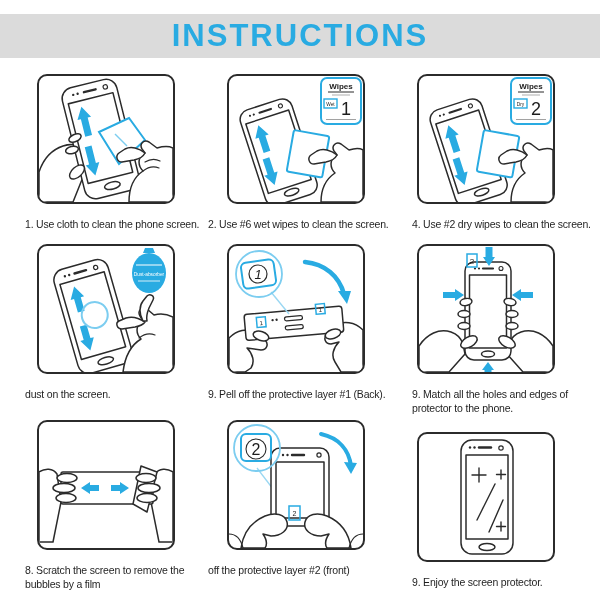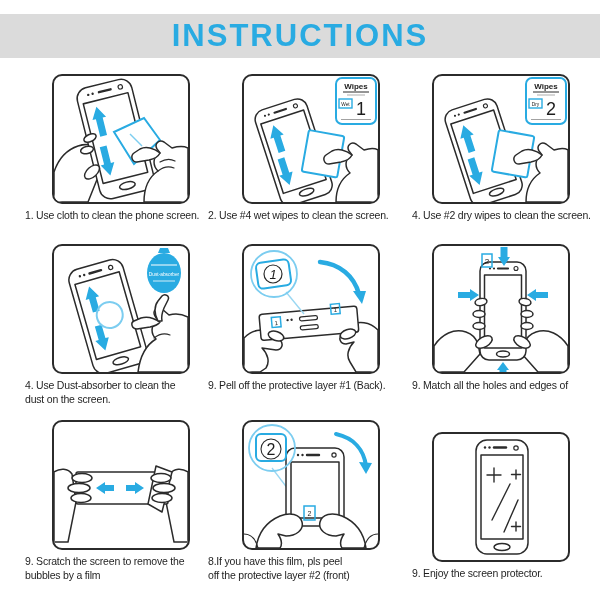--- a/index.html
+++ b/index.html
@@ -2,24 +2,24 @@
 <html><head>
 <meta charset="utf-8">
 <style>
   html,body{margin:0;padding:0;width:600px;height:600px;overflow:hidden;background:#fff;
             font-family:"Liberation Sans",sans-serif;}
   .sheet{position:relative;width:600px;height:600px;background:#fff;}
   .header{position:absolute;left:0;top:14px;width:600px;height:44px;background:#dbdbdb;
           display:flex;align-items:center;justify-content:center;}
   .header h1{margin:0;font-size:31px;font-weight:bold;color:#29ABE2;letter-spacing:2px;}
   .cell{position:absolute;width:190px;}
-  .pbox{margin-left:40px;width:138px;height:130px;border:2px solid #2b2b2b;border-radius:10px;
+  .pbox{margin-left:25px;width:138px;height:130px;border:2px solid #2b2b2b;border-radius:10px;
         box-sizing:border-box;background:#fff;overflow:hidden;}
   .pbox svg{display:block;width:134px;height:126px;}
-  .cap{margin-top:5px;font-size:10.5px;letter-spacing:-0.2px;color:#1f1f1f;line-height:1.32;
+  .cap{margin-top:14px;font-size:10.5px;letter-spacing:-0.2px;color:#1f1f1f;line-height:1.32;
        white-space:nowrap;}
   .c1 .cap{padding-left:13px}.c2 .cap{padding-left:6px}.c3 .cap{padding-left:20px}
   
   .s  {fill:#fff;stroke:#2b2b2b;stroke-width:1.5;stroke-linejoin:round;stroke-linecap:round}
   .sn {fill:none;stroke:#2b2b2b;stroke-width:1.5;stroke-linecap:round}
   .snf{fill:none;stroke:#2b2b2b;stroke-width:1.2;stroke-linecap:round}
   .dk {fill:#2b2b2b}
   .a  {fill:#29ABE2}
   .ao {fill:none;stroke:#29ABE2;stroke-width:1.5}
   .af2{fill:#fff;stroke:#29ABE2;stroke-width:2}
@@ -92,21 +92,21 @@
           <line x1="99" y1="16" x2="125" y2="16" stroke="#2b2b2b" stroke-width="1"></line>
           <line x1="103" y1="19" x2="121" y2="19" stroke="#8a8a8a" stroke-width="0.7"></line>
           <rect class="af2" x="95" y="23" width="13" height="9" style="stroke-width:1.4"></rect>
           <text class="svgt" x="101.5" y="29.8" font-size="4.8" text-anchor="middle">Wet</text>
           <text class="svgt" x="117" y="39" font-size="18" text-anchor="middle">1</text>
           <line x1="97" y1="43.5" x2="127" y2="43.5" stroke="#8a8a8a" stroke-width="0.8"></line>
         </g>
       </svg>
     </div>
     <div class="cap">
-      <div>2. Use #4 wet wipes to clean the screen.</div>
+      <div>2. Use #6 wet wipes to clean the screen.</div>
       <div></div>
     </div>
   </div>
 
   <div class="cell c3" style="left:392px;top:74px">
     <div class="pbox">
       <svg viewBox="0 0 134 126">
         <g transform="rotate(-18 50 74)">
           <rect class="s" x="22" y="26" width="54" height="100" rx="10"></rect>
           <rect class="s" x="26.5" y="39" width="45" height="73"></rect>
@@ -163,21 +163,20 @@
         <g>
           <path class="a" d="M104 7 L116 7 L114 2 L106 2 Z"></path>
           <ellipse class="a" cx="110" cy="27" rx="17" ry="20"></ellipse>
           <line x1="97" y1="19" x2="123" y2="19" stroke="#fff" stroke-width="1"></line>
           <text class="svgt2" x="110" y="29.5" font-size="4.8" fill="#fff" text-anchor="middle">Dust-absorber</text>
           <line x1="99" y1="35" x2="121" y2="35" stroke="#fff" stroke-width="0.8"></line>
         </g>
       </svg>
     </div>
     <div class="cap">
-      <div>4. Use Dust-absorber to clean the</div>
       <div>dust on the screen.</div>
     </div>
   </div>
 
   <div class="cell c2" style="left:202px;top:244px">
     <div class="pbox">
       <svg viewBox="0 0 134 126">
         <path class="s" d="M0 126 L0 92 C8 84 18 82 26 86 L36 94 C40 98 38 104 32 104 L18 102 C24 108 26 116 22 122 L16 126 Z"></path>
         <path class="s" d="M134 126 L134 84 C126 76 114 74 106 80 L98 88 C94 92 96 98 102 98 L110 96 C104 102 102 110 106 116 L112 126 Z"></path>
         <g transform="rotate(-5 68 78)">
@@ -233,20 +232,21 @@
         <rect class="ao" x="48" y="8" width="10" height="13"></rect>
         <text class="svgt" x="53" y="18" font-size="8" text-anchor="middle">2</text>
         <path class="a" d="M70 20 L76 11 L73.5 11 L73.5 1 L66.5 1 L66.5 11 L64 11 Z"></path>
         <path class="a" d="M45 49 L36 43 L36 46 L24 46 L24 52 L36 52 L36 55 Z"></path>
         <path class="a" d="M93 49 L102 43 L102 46 L114 46 L114 52 L102 52 L102 55 Z"></path>
         <path class="a" d="M69 116 L75 124 L72.5 124 L72.5 126 L65.5 126 L65.5 124 L63 124 Z"></path>
       </svg>
     </div>
     <div class="cap">
       <div>9. Match all the holes and edges of</div>
+      <div>protector to the phone.</div>
     </div>
   </div>
 
   <div class="cell c1" style="left:12px;top:420px">
     <div class="pbox">
       <svg viewBox="0 0 134 126">
         <path class="s" d="M0 120 L0 50 C6 46 14 46 18 52 L22 80 L14 120 Z"></path>
         <path class="s" d="M134 120 L134 50 C128 46 120 46 116 52 L112 80 L120 120 Z"></path>
         <rect class="s" x="22" y="50" width="92" height="32" rx="2"></rect>
         <path class="s" d="M102 44 L118 50 L108 90 L94 82 Z"></path>
@@ -254,21 +254,21 @@
         <ellipse class="s" cx="25" cy="66" rx="11" ry="4.5"></ellipse>
         <ellipse class="s" cx="27" cy="76" rx="10" ry="4.5"></ellipse>
         <ellipse class="s" cx="107" cy="56" rx="10" ry="4.5"></ellipse>
         <ellipse class="s" cx="110" cy="66" rx="11" ry="4.5"></ellipse>
         <ellipse class="s" cx="108" cy="76" rx="10" ry="4.5"></ellipse>
         <path class="a" d="M42 66 L51 60 L51 63 L60 63 L60 69 L51 69 L51 72 Z"></path>
         <path class="a" d="M90 66 L81 60 L81 63 L72 63 L72 69 L81 69 L81 72 Z"></path>
       </svg>
     </div>
     <div class="cap">
-      <div>9. Scratch the screen to remove the</div>
+      <div>8. Scratch the screen to remove the</div>
       <div>bubbles by a film</div>
     </div>
   </div>
 
   <div class="cell c2" style="left:202px;top:420px">
     <div class="pbox">
       <svg viewBox="0 0 134 126">
         <line x1="42" y1="40" x2="66" y2="84" stroke="#9ad7f2" stroke-width="1.3"></line>
         <line x1="28" y1="46" x2="60" y2="88" stroke="#9ad7f2" stroke-width="1.3"></line>
         <rect class="s" x="42" y="26" width="58" height="78" rx="9"></rect>
@@ -284,21 +284,20 @@
         <path class="snf" d="M0 112 C8 112 12 118 14 126 M134 112 C126 112 122 118 120 126"></path>
         <circle class="aln" cx="28" cy="26" r="23" style="stroke-width:1.8"></circle>
         <rect class="af2" x="12" y="12" width="30" height="27" rx="5"></rect>
         <circle class="sn" cx="27" cy="27" r="10" style="stroke-width:1.1"></circle>
         <text class="svgt" x="27" y="33" font-size="16" text-anchor="middle">2</text>
         <path d="M92 12 C110 16 120 28 122 44" fill="none" stroke="#29ABE2" stroke-width="4" stroke-linecap="round"></path>
         <path class="a" d="M122 52 L115 40 L128 41 Z"></path>
       </svg>
     </div>
     <div class="cap">
-      <div>8.If you have this film, pls peel</div>
       <div>off the protective layer #2 (front)</div>
     </div>
   </div>
 
   <div class="cell c3" style="left:392px;top:432px">
     <div class="pbox">
       <svg viewBox="0 0 134 126">
         <rect class="s" x="42" y="6" width="52" height="114" rx="11"></rect>
         <rect class="s" x="47" y="21" width="42" height="84"></rect>
         <circle class="dk" cx="51" cy="13.5" r="1.2"></circle>

